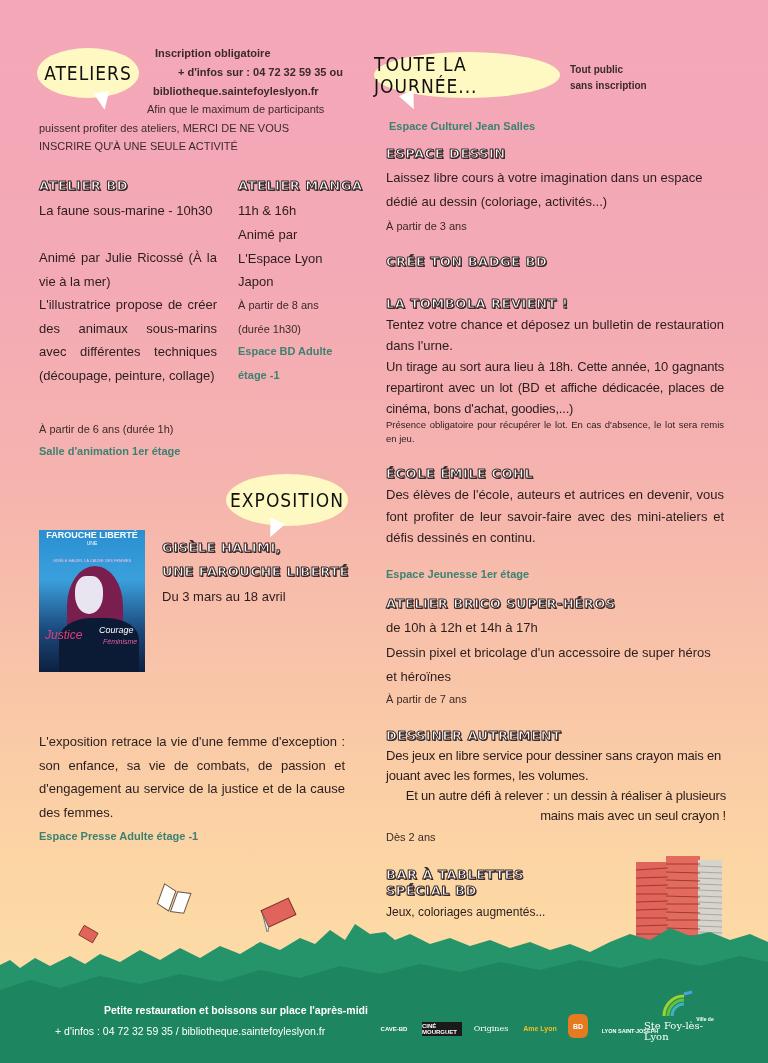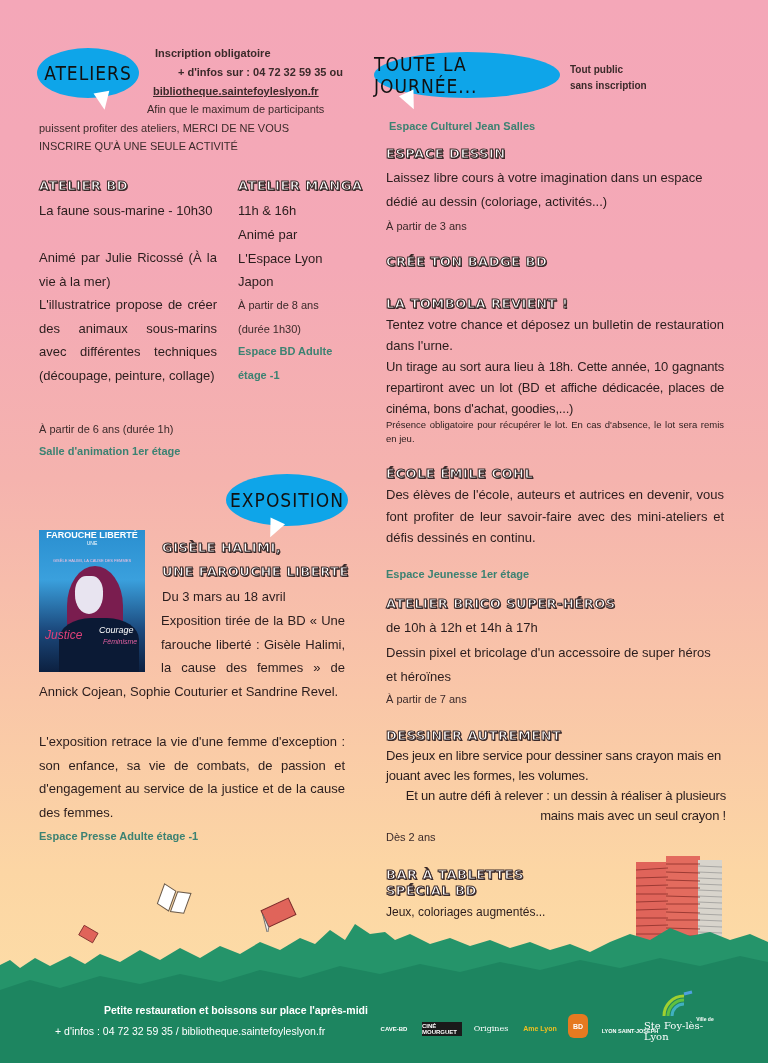--- a/index.html
+++ b/index.html
@@ -6,21 +6,21 @@
     html, body { width: 768px; height: 1063px; overflow: hidden; }
     body {
       position: relative;
       font-family: "Liberation Sans", sans-serif;
       color: #2a1d1d;
       background: linear-gradient(180deg, #f4a7b8 0%, #f4a9b6 25%, #f5b3ae 45%, #f9c6a8 65%, #fcd6a4 82%, #fde0a8 100%);
     }
     .abs { position: absolute; }
     .bubble {
       position: absolute;
-      background: #0ea5e9;
+      background: #fef9c3;
       border-radius: 50%;
       display: flex; align-items: center; justify-content: center;
       font-family: "DejaVu Sans Condensed", "DejaVu Sans", sans-serif;
       font-size: 19px; letter-spacing: 1px;
       color: #111;
     }
     .bubble .tail {
       position: absolute; width: 0; height: 0;
       border-left: 8px solid transparent; border-right: 8px solid transparent;
       border-top: 18px solid #fff;
@@ -41,21 +41,21 @@
       position: absolute;
       font-size: 13px;
       line-height: 23.5px;
       color: #2a1d1d;
       text-align: justify;
     }
     .small { font-size: 10.5px; line-height: 14px; }
     .teal { color: #3c8272; font-size: 11px; font-weight: bold; }
     .note { font-size: 11px; color: #3b2a2a; }
     .info { font-size: 11px; color: #3b2a2a; line-height: 19px; font-weight: bold;}
-    .link { text-decoration: underline; }
+    .link { }
     .cover {
       position: absolute; left: 39px; top: 530px; width: 106px; height: 142px;
       background: linear-gradient(180deg, #2a8fd0 0%, #3aa0dd 35%, #1c4a7e 70%, #0c2040 100%);
       overflow: hidden;
     }
     .cover .t1 { position:absolute; top:10px; left:0; width:100%; text-align:center; color:#fff; font-size:5px; }
     .cover .t2 { position:absolute; top:0; left:0; width:100%; text-align:center; color:#fff; font-size:9px; font-weight:bold; }
     .cover .t3 { position:absolute; top:28px; left:0; width:100%; text-align:center; color:#f0c0e0; font-size:4px; }
     .cover .hair { position:absolute; left:28px; top:36px; width:56px; height:80px; background:#7a1d4f; border-radius:50% 50% 30% 30%; }
     .cover .face { position:absolute; left:36px; top:46px; width:28px; height:38px; background:#e8e4f0; border-radius:40% 40% 50% 50%; }
@@ -110,21 +110,20 @@
   <div class="w1">Justice</div>
   <div class="w2">Courage</div>
   <div class="w3">Féminisme</div>
 </div>
 
 <div class="ttl" style="left:162px; top:540px;">GISÈLE HALIMI,</div>
 <div class="ttl" style="left:162px; top:564px;">UNE FAROUCHE LIBERTÉ</div>
 <div class="p" style="left:162px; top:585px;">Du 3 mars au 18 avril</div>
 <div class="abs" style="left:39px; top:609px; width:306px; height:120px;">
   <div style="float:left; width:122px; height:70px;"></div>
-  <p class="p" style="position:static;">Exposition tirée de la BD « Une farouche liberté : Gisèle Halimi, la cause des femmes » de Annick Cojean, Sophie Couturier et Sandrine Revel.</p>
 </div>
 <div class="p" style="left:39px; top:730px; width:306px;">L'exposition retrace la vie d'une femme d'exception : son enfance, sa vie de combats, de passion et d'engagement au service de la justice et de la cause des femmes.</div>
 <div class="p teal" style="left:39px; top:825px;">Espace Presse Adulte étage -1</div>
 
 <div class="bubble" style="left:374px; top:52px; width:186px; height:46px;">
   <span>TOUTE LA JOURNÉE...</span>
   <div class="tail" style="left:28px; top:40px; transform:rotate(-25deg);"></div>
 </div>
 <div class="abs info" style="left:570px; top:63px; font-size:10px; line-height:14px;">Tout public</div>
 <div class="abs info" style="left:570px; top:79px; font-size:10px; line-height:14px;">sans inscription</div>

